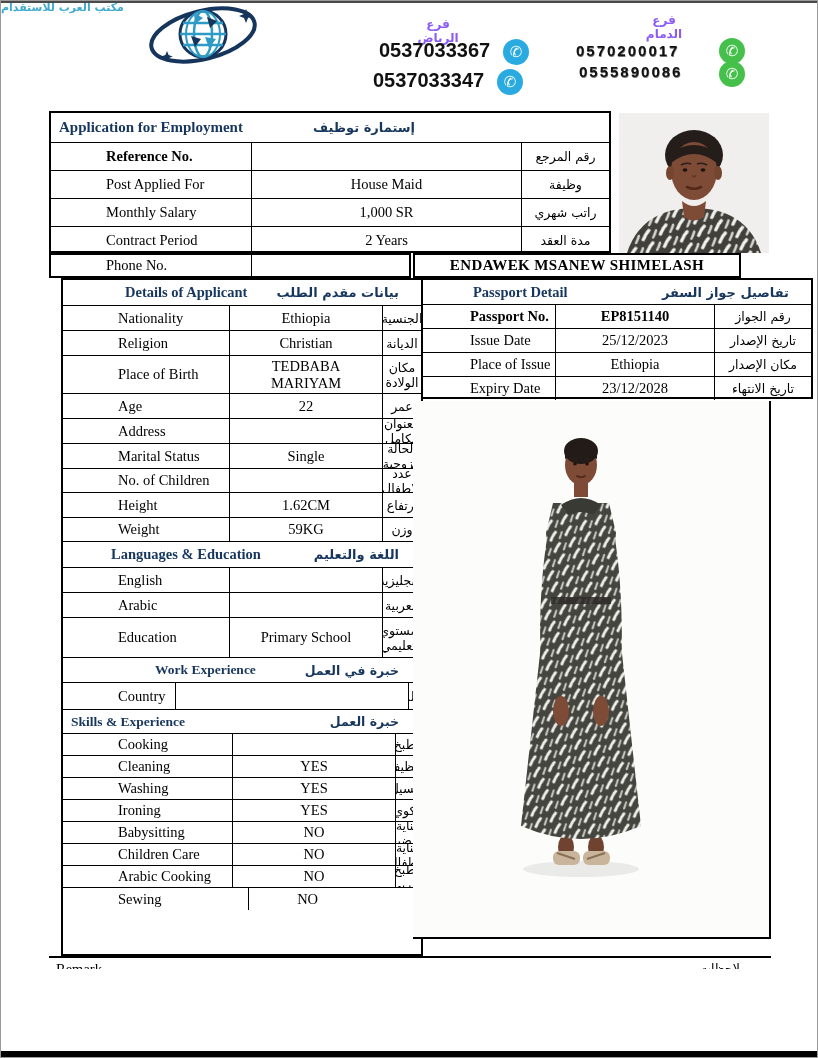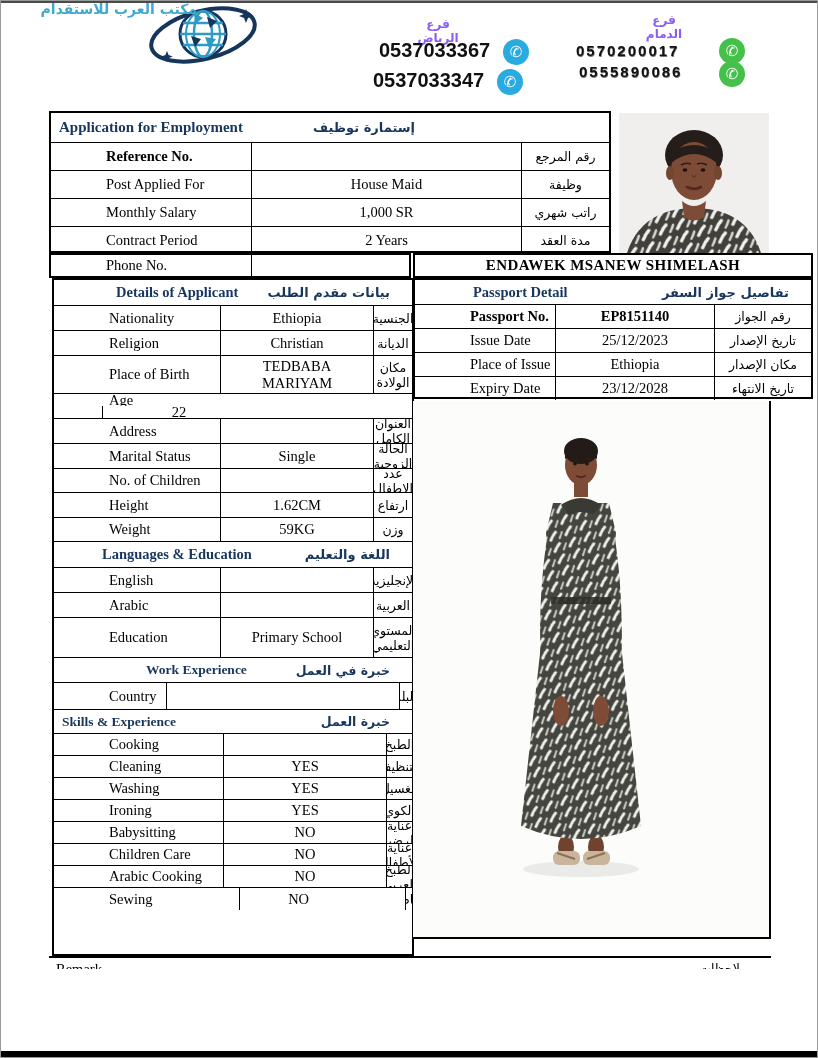--- a/index.html
+++ b/index.html
@@ -2,22 +2,22 @@
 <html lang="en"><head>
 <meta charset="utf-8">
 <style>
   html,body{margin:0;padding:0;background:#e8e8e8;}
   .page{position:relative;width:818px;height:1058px;background:#fff;margin:0 auto;
         font-family:"Liberation Serif","DejaVu Serif",serif;color:#000;
         border:1px solid #9a9a9a;box-sizing:border-box;overflow:hidden;}
   .abs{position:absolute;box-sizing:border-box;}
   
   .hdr-divider{left:0;top:101;width:818px;height:2px;background:#4a4a4a;}
-  .logo-ar{left:84;top:64;width:196px;text-align:right;color:#3FA9CE;font-weight:bold;
-           font-size:14px;font-family:"DejaVu Sans",sans-serif;direction:rtl;}
+  .logo-ar{left:84;top:64;width:196px;text-align:left;color:#3FA9CE;font-weight:bold;
+           font-size:11px;font-family:"DejaVu Sans",sans-serif;direction:rtl;}
   .branch-label{font-family:"DejaVu Sans",sans-serif;font-weight:bold;font-size:12px;
                 color:#8b5cf6;direction:rtl;text-align:center;}
   .phone-num{font-family:"Liberation Sans","DejaVu Sans",sans-serif;font-weight:bold;color:#111;}
   .ry-num{font-size:20px;}
   .dm-num{font-size:15px;letter-spacing:2px;text-shadow:0.5px 0.5px 0 #777;}
   .ph-icon{width:26px;height:26px;border-radius:50%;display:flex;align-items:center;
            justify-content:center;color:#fff;font-size:15px;line-height:1;}
   
   .sect{position:absolute;border:2px solid #000;box-sizing:border-box;background:#fff;}
   .r{display:flex;border-bottom:1px solid #000;box-sizing:border-box;align-items:stretch;padding-left:48px;}
@@ -34,21 +34,21 @@
   .det .c1{width:118px}.det .c2{width:153px}.det .c3{flex:1}
   .we  .c1{width:64px}.we  .c2{width:233px}.we  .c3{flex:1}
   .sk  .c1{width:121px}.sk  .c2{width:163px}.sk  .c3{flex:1}
   .pp  .c1{width:92px}.pp  .c2{width:159px}.pp  .c3{flex:1}
   
   .sechead{display:flex;align-items:center;border-bottom:1px solid #000;color:#17365D;
            font-weight:bold;position:relative;}
   .sechead .en{font-size:14.5px;}
   .sechead .ar{font-family:"DejaVu Sans",sans-serif;font-size:13px;direction:rtl;
                margin-left:auto;padding-right:22px;}
-  .name-box{left:412px;top:252px;width:400px;height:25px;border:2px solid #000;
+  .name-box{left:412px;top:252px;width:328px;height:25px;border:2px solid #000;
             display:flex;align-items:center;justify-content:center;font-weight:bold;
             font-size:15px;letter-spacing:0.4px;background:#fff;text-align:center;}
   .remark-clip{left:48px;top:955px;width:722px;height:13px;border-top:2px solid #000;
                overflow:hidden;}
   .remark-clip .en{position:absolute;left:7px;top:3px;font-size:14.5px;}
   .remark-clip .ar{position:absolute;right:24px;top:3px;font-size:12.5px;
                    font-family:"DejaVu Sans",sans-serif;direction:rtl;}
   .bottom-bar{left:0;top:1050px;width:818px;height:6px;background:#000;}
   .photo-box{left:412px;top:400px;width:358px;height:538px;border-right:2px solid #000;
              border-bottom:2px solid #000;background:#fdfdfc;}
@@ -172,42 +172,42 @@
       <div class="c c2">Ethiopia</div>
       <div class="c c3">مكان الإصدار</div>
     </div>
     <div class="r" style="height:23px;">
       <div class="c c1">Expiry Date</div>
       <div class="c c2">23/12/2028</div>
       <div class="c c3">تاريخ الانتهاء</div>
     </div>
   </div>
 
-  <div class="sect" style="left:51px;top:277px;width:362px;height:678px;">
+  <div class="sect" style="left:60px;top:277px;width:362px;height:678px;">
 
     <div class="sechead" style="height:25px;">
       <span class="en" style="margin-left:62px;">Details of Applicant</span>
       <span class="ar">بيانات مقدم الطلب</span>
     </div>
     <div class="r det" style="height:25px;">
       <div class="c c1">Nationality</div>
       <div class="c c2">Ethiopia</div>
       <div class="c c3">الجنسية</div>
     </div>
     <div class="r det" style="height:25px;">
       <div class="c c1">Religion</div>
       <div class="c c2">Christian</div>
       <div class="c c3">الديانة</div>
     </div>
     <div class="r det" style="height:38px;">
       <div class="c c1">Place of Birth</div>
       <div class="c c2" style="padding:0 28px;">TEDBABA MARIYAM</div>
       <div class="c c3">مكان الولادة</div>
     </div>
-    <div class="r det" style="height:25px;flex-direction:column;">
+    <div class="r det" style="height:25px;">
       <div class="c c1">Age</div>
       <div class="c c2">22</div>
       <div class="c c3">عمر</div>
     </div>
     <div class="r det" style="height:25px;">
       <div class="c c1">Address</div>
       <div class="c c2"></div>
       <div class="c c3">العنوان الكامل</div>
     </div>
     <div class="r det" style="height:25px;">

